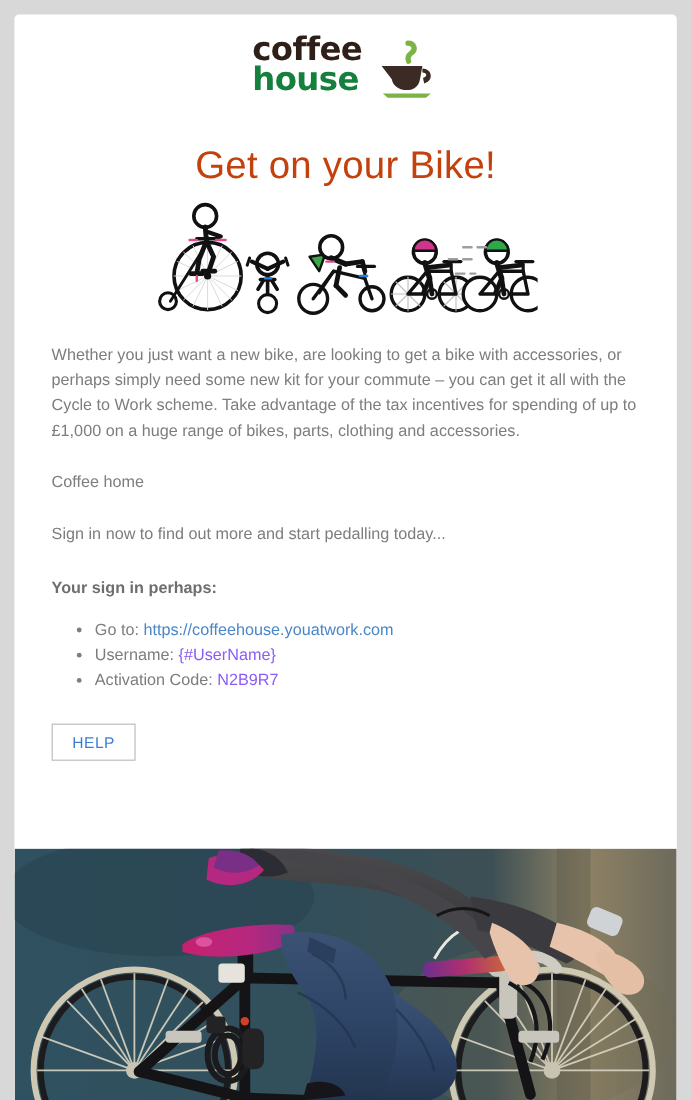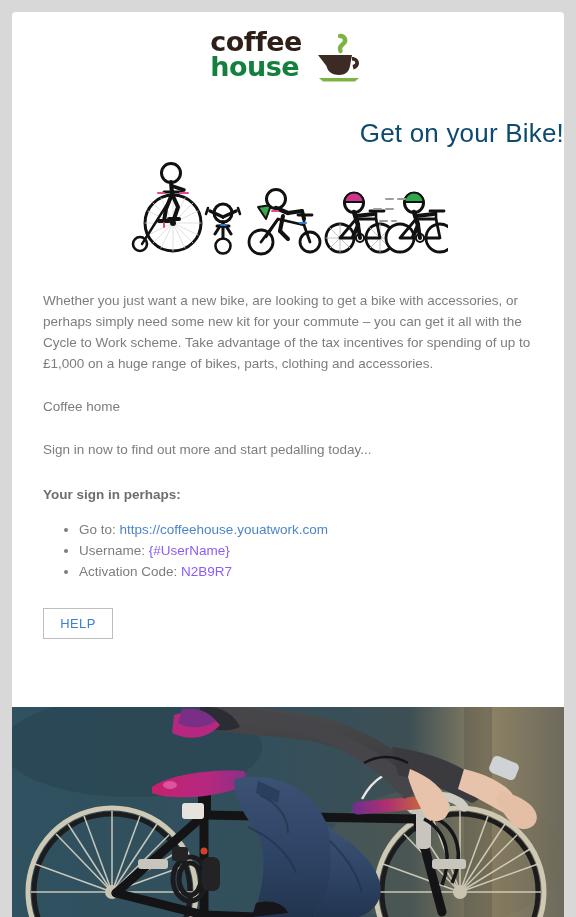--- a/index.html
+++ b/index.html
@@ -50,23 +50,23 @@
     font-size: 27px;
     letter-spacing: -0.5px;
     font-family: "DejaVu Sans", sans-serif;
   }
   .logo-coffee { color: #2e1f18; }
   .logo-house { color: #15803d; }
   .cup-svg { margin-top: 2px; }
 
   
   .heading {
-    text-align: right;
-    color: #0c4a6e;
-    font-size: 26px;
+    text-align: center;
+    color: #c2410c;
+    font-size: 32px;
     font-weight: normal;
     margin: 30px 0 0 0;
     letter-spacing: 0.2px;
   }
 
   
   .bike-strip {
     display: flex;
     justify-content: center;
     margin-top: 12px;
@@ -77,21 +77,21 @@
     padding: 0 31px;
     color: #7d7d7d;
     font-size: 13.5px;
     line-height: 21px;
   }
   .para {
     margin: 0;
     padding: 0;
   }
   .para-greeting { margin-top: 30px; }
-  .para-main { margin-top: 34px; }
+  .para-main { margin-top: 22px; }
   .para-signin { margin-top: 22px; }
   .para-sign { margin-top: 22px; }
   .details-title {
     margin-top: 24px;
     font-weight: bold;
     color: #6e6e6e;
     font-size: 13.5px;
   }
   ul.details-list {
     margin: 10px 0 0 0;

